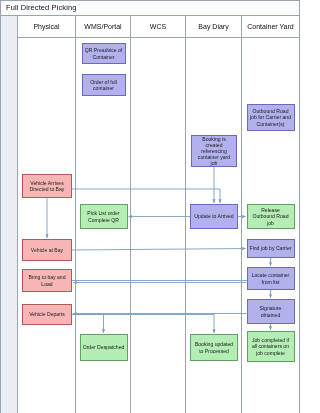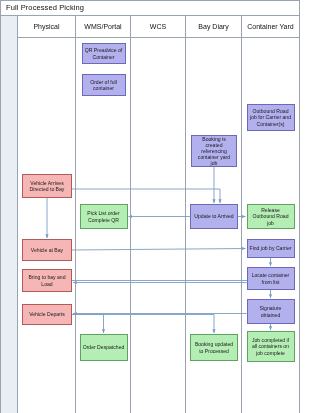--- a/index.html
+++ b/index.html
@@ -43,21 +43,21 @@
   .n-pink  {background:#f7b6b6;border-color:#b05a5a;}
   .n-purple{background:#b3b0ee;border-color:#6b69b8;}
   .n-green {background:#b4eeb4;border-color:#5fa35f;}
 </style>
 </head>
 <body>
 
 <div id="diagram">
 
   <div id="title-bar">
-    <div id="title-text">Full Processed Picking</div>
+    <div id="title-text">Full Directed Picking</div>
   </div>
 
   <div id="gutter"></div>
 
   <div id="lane-header-row">
       <div class="lane-header" style="left: 0px; width: 58px;">
         <span>Physical</span>
       </div>
       <div class="lane-header" style="left: 58px; width: 55px;">
         <span>WMS/Portal</span>

